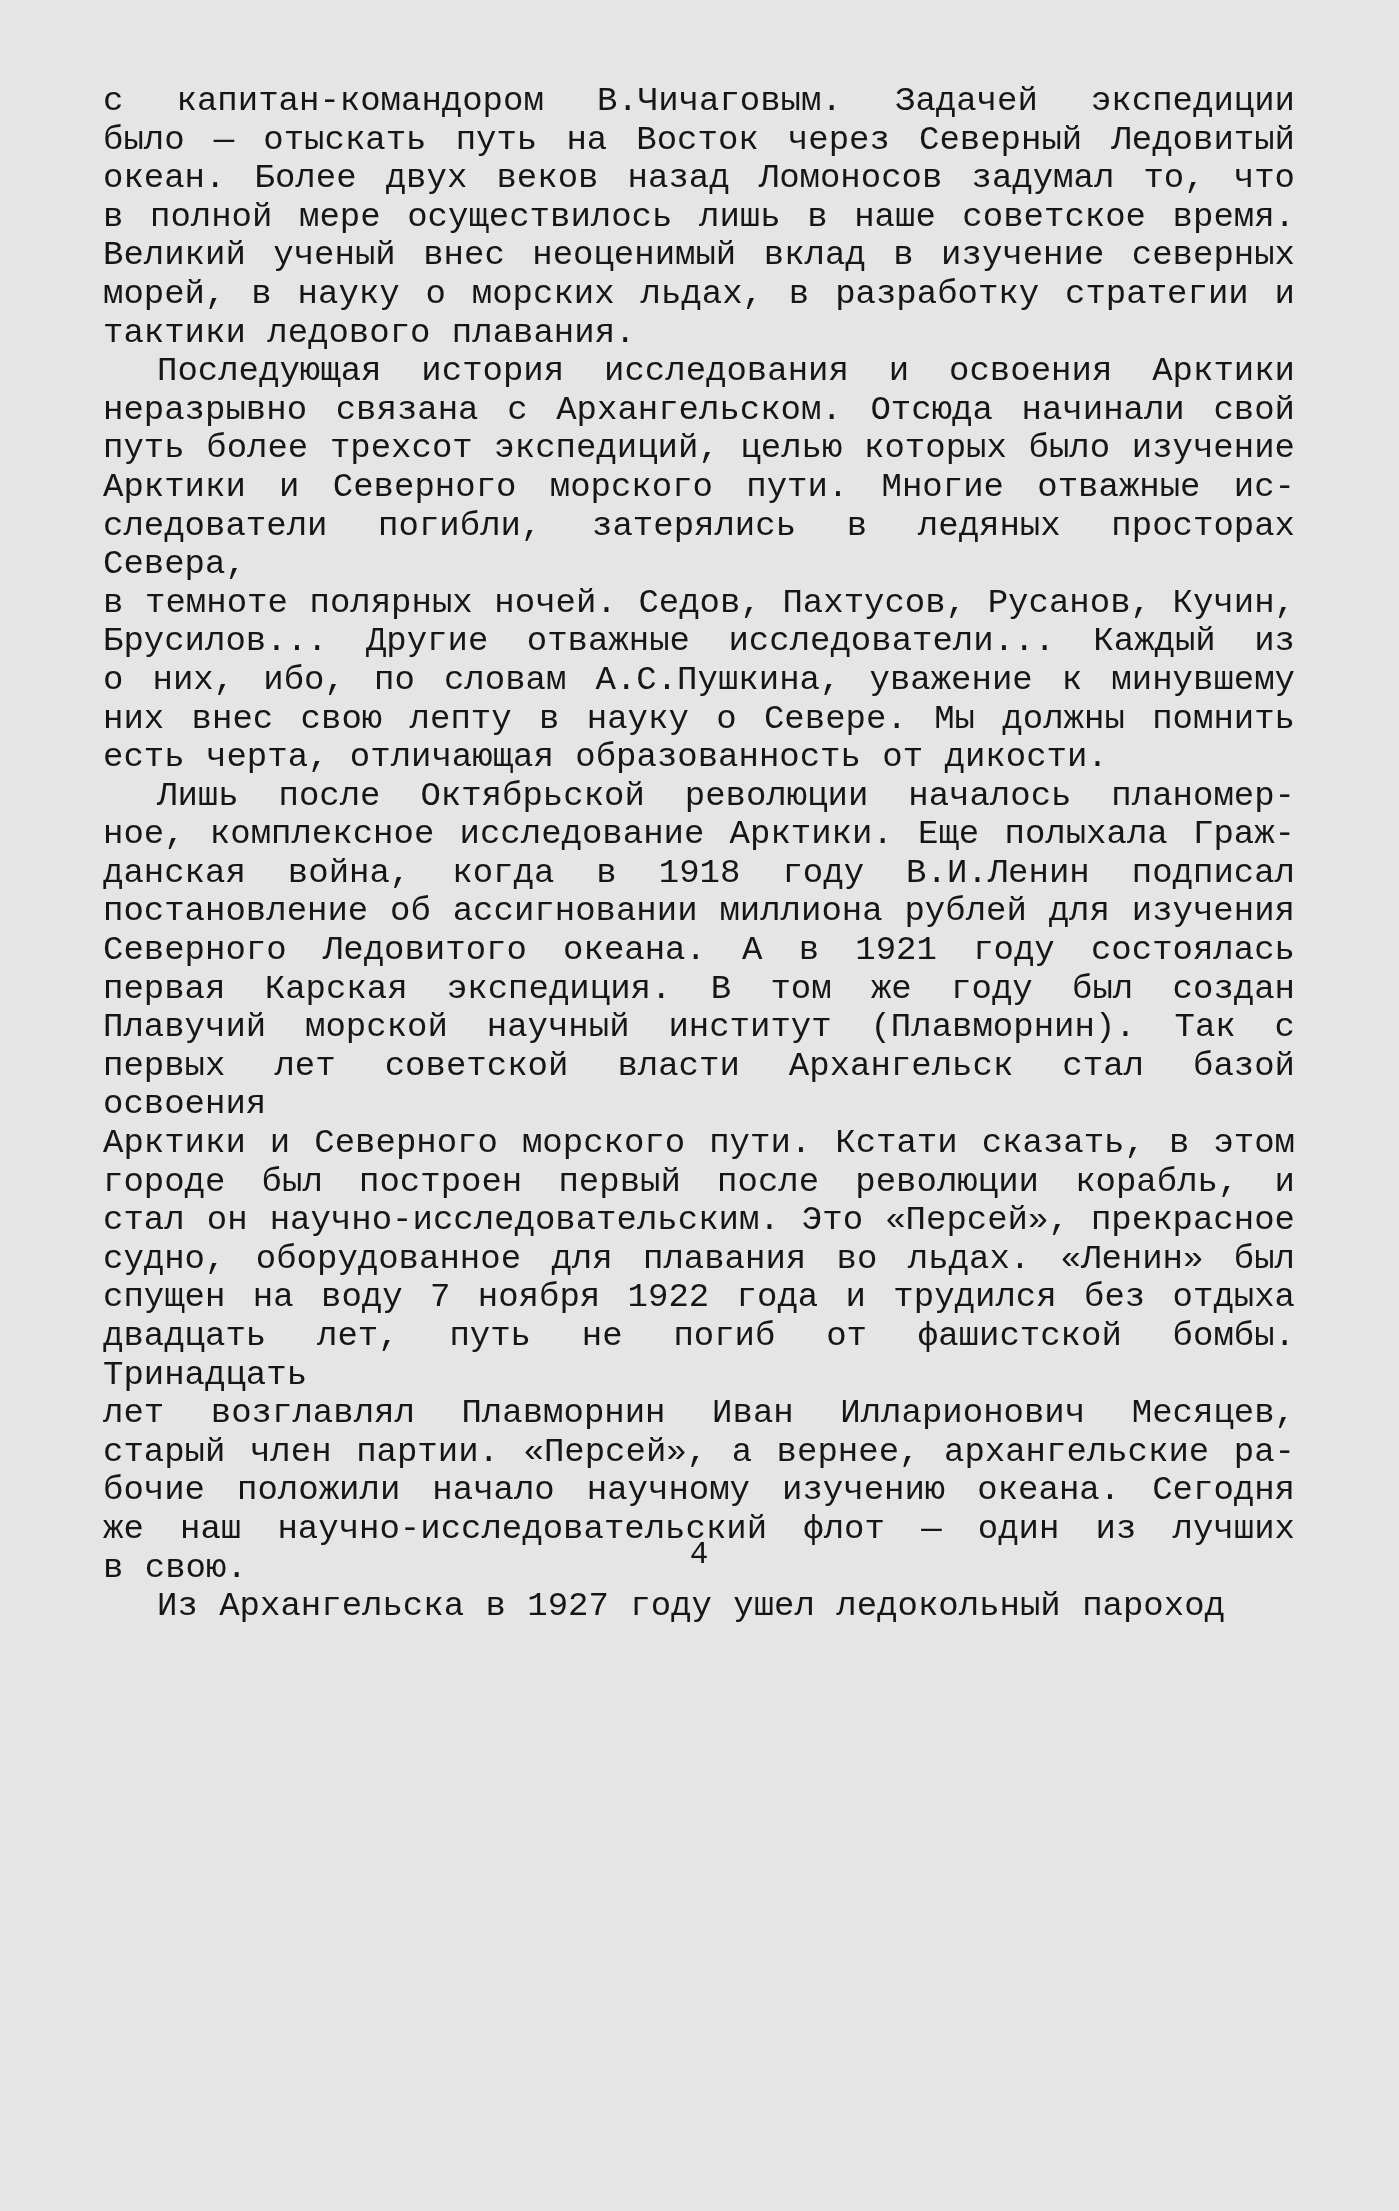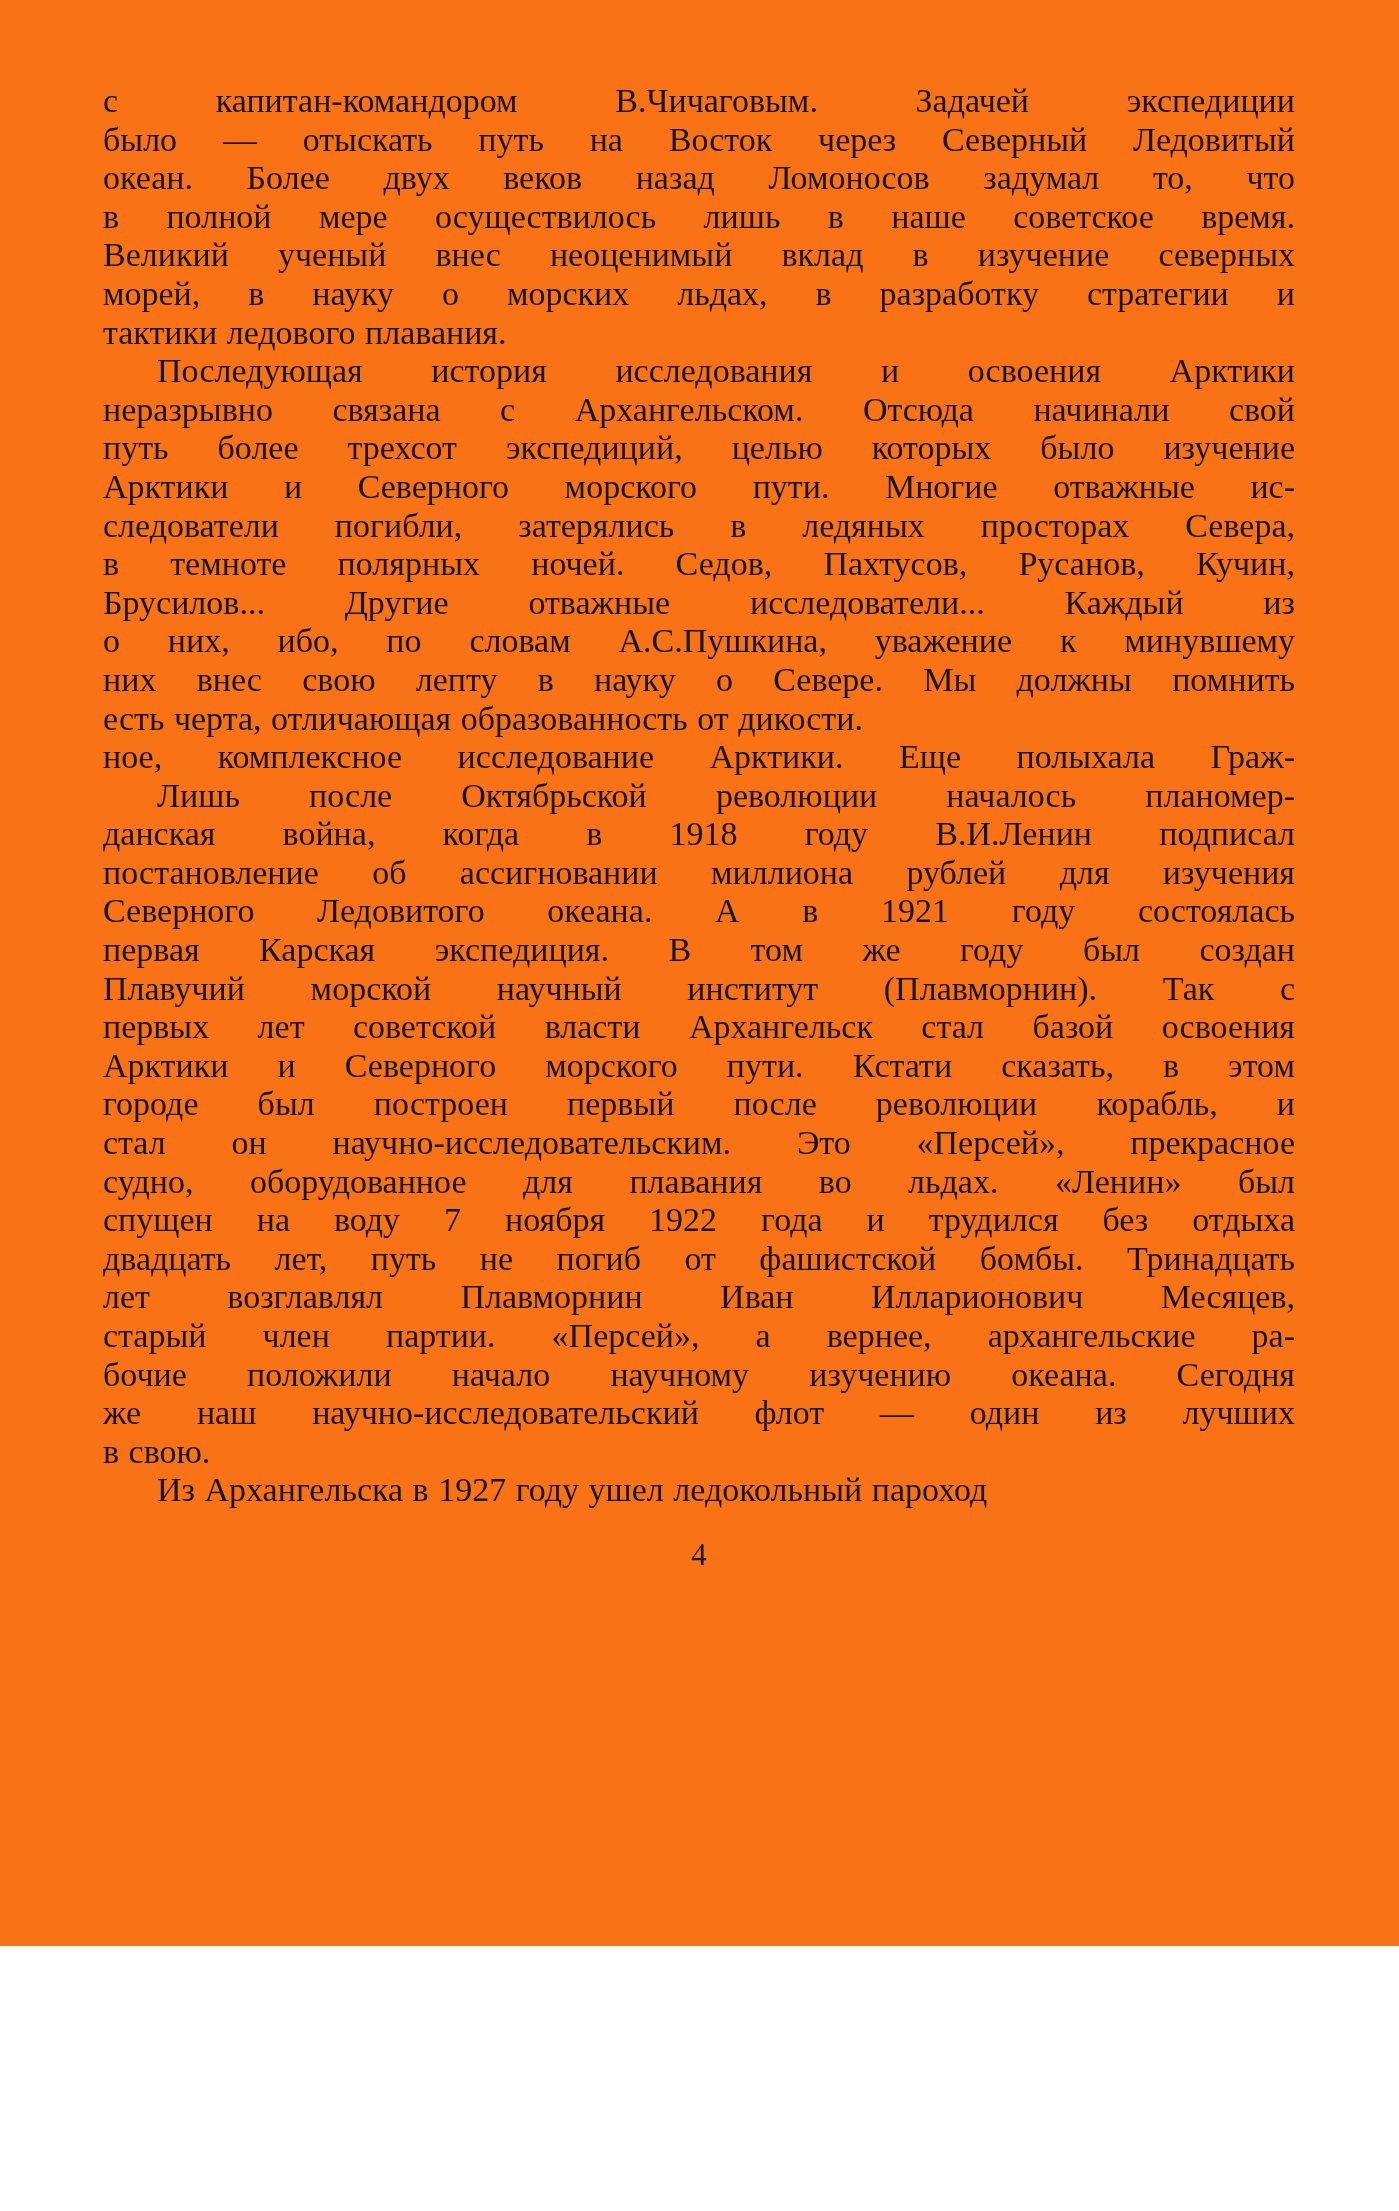--- a/index.html
+++ b/index.html
@@ -3,24 +3,24 @@
 <meta charset="utf-8">
 <style>
   html, body {
     margin: 0;
     padding: 0;
     background: #ffffff;
   }
   .scan-page {
     position: relative;
     width: 1399px;
-    height: 1946px;
-    background: #f97316;
+    height: 2211px;
+    background: #e5e5e5;
     overflow: hidden;
-    font-family: Liberation Serif, serif;
+    font-family: Liberation Mono, monospace;
     color: #161616;
   }
   .text-block {
     position: absolute;
     left: 103px;
     top: 82px;
     width: 1192px;
   }
   .para {
     margin: 0;
@@ -69,22 +69,22 @@
         <div class="line">путь более трехсот экспедиций, целью которых было изучение</div>
         <div class="line">Арктики и Северного морского пути. Многие отважные ис-</div>
         <div class="line">следователи погибли, затерялись в ледяных просторах Севера,</div>
         <div class="line">в темноте полярных ночей. Седов, Пахтусов, Русанов, Кучин,</div>
         <div class="line">Брусилов... Другие отважные исследователи... Каждый из</div>
         <div class="line">о них, ибо, по словам А.С.Пушкина, уважение к минувшему</div>
         <div class="line">них внес свою лепту в науку о Севере. Мы должны помнить</div>
         <div class="line last">есть черта, отличающая образованность от дикости.</div>
       </div>
       <div class="para">
+        <div class="line indent">Лишь после Октябрьской революции началось планомер-</div>
         <div class="line">ное, комплексное исследование Арктики. Еще полыхала Граж-</div>
-        <div class="line indent">Лишь после Октябрьской революции началось планомер-</div>
         <div class="line">данская война, когда в 1918 году В.И.Ленин подписал</div>
         <div class="line">постановление об ассигновании миллиона рублей для изучения</div>
         <div class="line">Северного Ледовитого океана. А в 1921 году состоялась</div>
         <div class="line">первая Карская экспедиция. В том же году был создан</div>
         <div class="line">Плавучий морской научный институт (Плавморнин). Так с</div>
         <div class="line">первых лет советской власти Архангельск стал базой освоения</div>
         <div class="line">Арктики и Северного морского пути. Кстати сказать, в этом</div>
         <div class="line">городе был построен первый после революции корабль, и</div>
         <div class="line">стал он научно-исследовательским. Это «Персей», прекрасное</div>
         <div class="line">судно, оборудованное для плавания во льдах. «Ленин» был</div>

